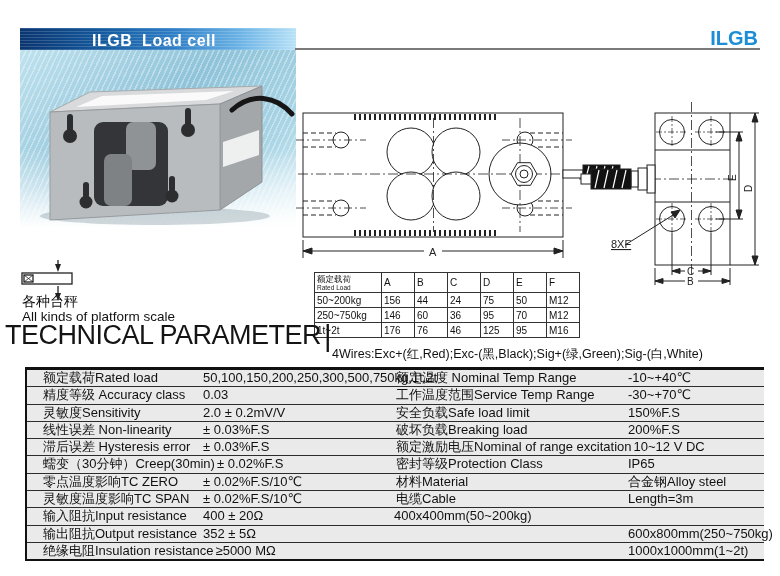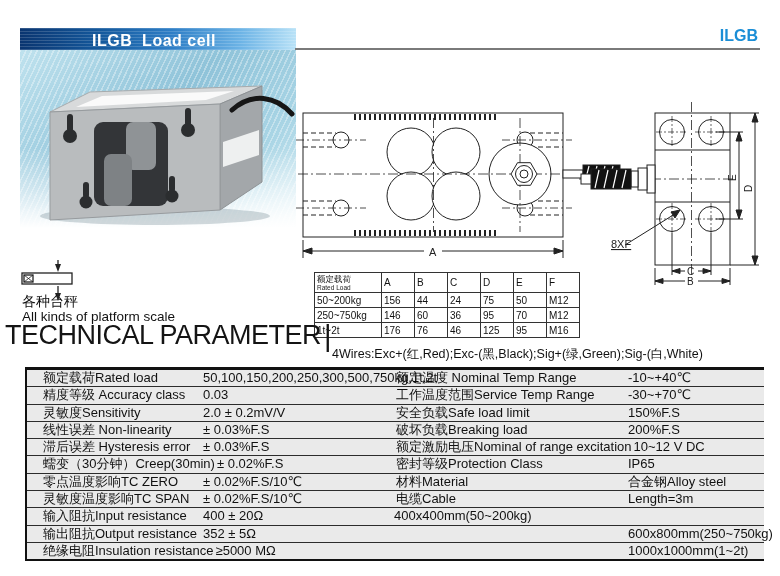--- a/index.html
+++ b/index.html
@@ -8,21 +8,21 @@
   .abs{position:absolute;}
 
   
   .header-bar{left:20px;top:28px;width:276px;height:22px;
     background:
       repeating-linear-gradient(to bottom, rgba(255,255,255,.16) 0 1px, rgba(0,0,0,0) 1px 3px),
       linear-gradient(to right,#0a3570,#155a9e 30%,#2e7ec6 55%,#6db4e6 80%,#b9e2f7);
     display:flex;align-items:flex-end;}
   .header-bar span{color:#fff;font-weight:bold;font-size:16px;padding-left:72px;
     letter-spacing:.5px;white-space:pre;}
-  .brand{right:22px;top:27px;font-size:16px;font-weight:bold;color:#1b8ed6;}
+  .brand{right:22px;top:27px;font-size:20px;font-weight:bold;color:#1b8ed6;}
   .header-rule{left:295px;top:48px;width:465px;height:2px;background:#7a7a7a;}
 
   
   .photo{left:20px;top:50px;width:276px;height:178px;overflow:hidden;
     background:
       linear-gradient(to bottom, rgba(255,255,255,0) 55%, rgba(255,255,255,.85) 92%, #fff 100%),
       repeating-linear-gradient(115deg, rgba(255,255,255,.35) 0 1.5px, rgba(0,0,0,0) 1.5px 5px),
       linear-gradient(135deg,#bfe2ee 0%,#8fc3d9 45%,#a9d5e5 75%,#d9eef5 100%);}
 
   

